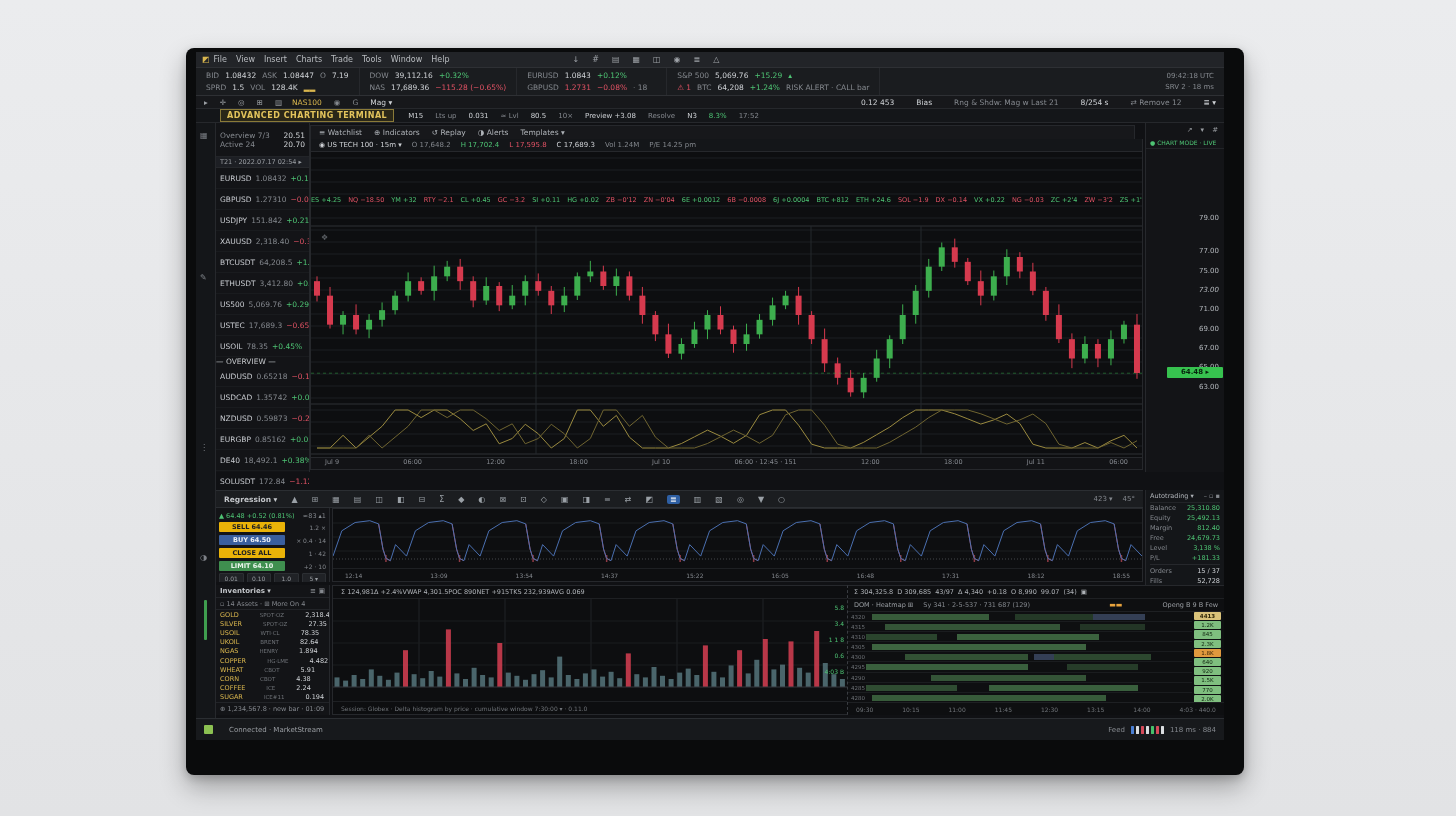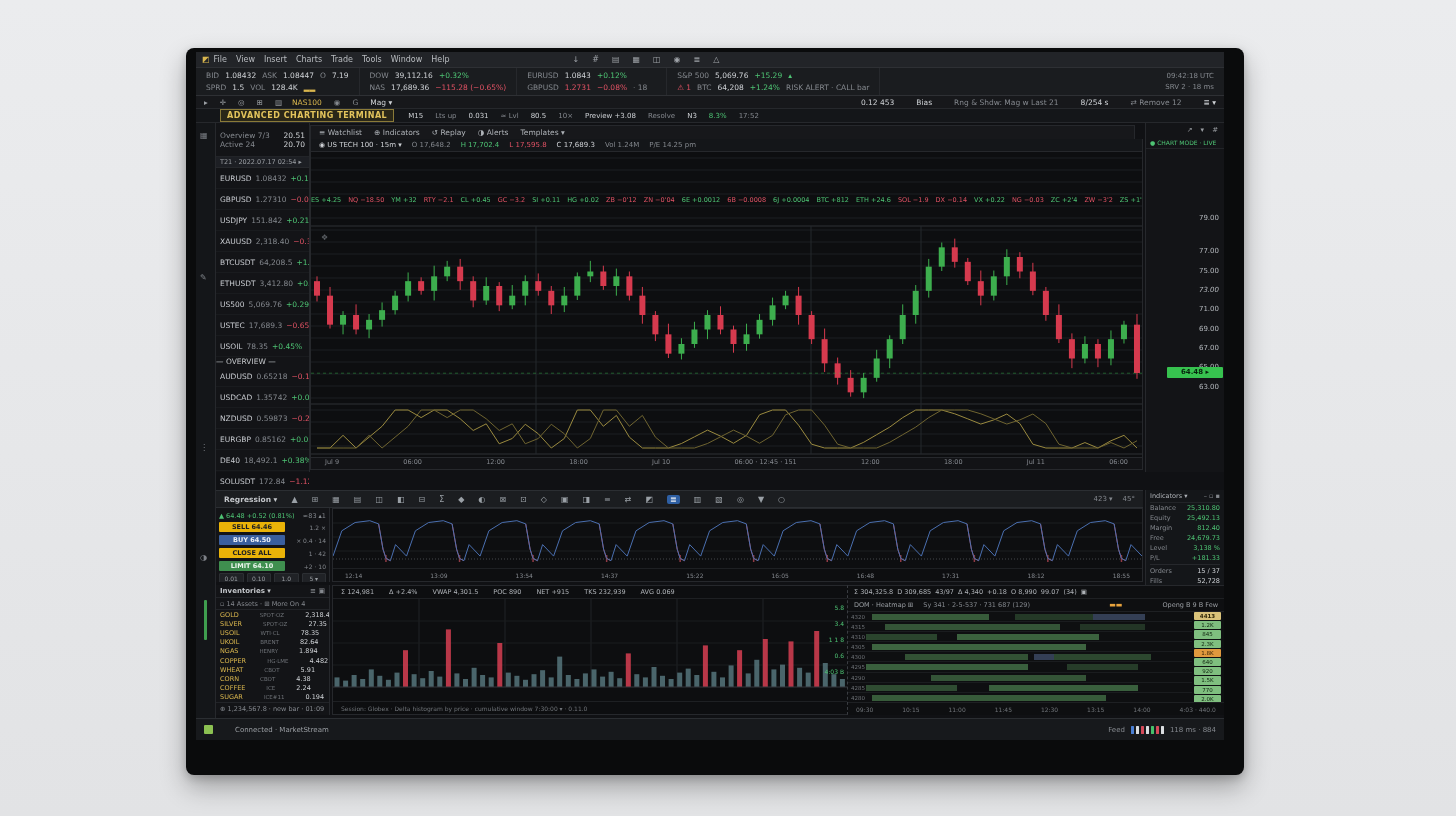--- a/index.html
+++ b/index.html
@@ -82,42 +82,42 @@
   #acct-div{border-top:1px solid #26282c;margin-top:1px;padding-top:1px}
   
   #inv{left:20px;top:533px;width:114px;height:130px;background:#131417;border-right:1px solid #26282c;font-size:6.5px}
   #inv-h{height:13px;display:flex;justify-content:space-between;align-items:center;padding:0 4px;font-weight:bold;color:#c3c6ca;border-bottom:1px solid #222428;font-size:7px}
   #inv-sub{height:12px;display:flex;align-items:center;padding:0 4px;color:#84888e;border-bottom:1px solid #222428}
   .irow{height:9.2px;display:flex;align-items:center;padding:0 4px;gap:21px;white-space:nowrap;overflow:hidden;cursor:pointer}
   .irow .isym{color:#d9b64e;width:30px}.irow .inote{color:#6f7378;flex:1;font-size:5.5px}.irow .ipr{color:#cfd2d6}.irow .iq{color:#6f7378;font-size:5.5px}
   #inv-f{height:13px;display:flex;align-items:center;padding:0 4px;color:#84888e;border-top:1px solid #222428}
   
   #vol{left:136px;top:533px;width:516px;height:130px;background:#0d0e10;border:1px solid #26282c;border-right:1px dashed #3a3d42}
-  #vol-header{height:13px;display:flex;gap:15px;align-items:center;padding:0 8px;font-size:6.5px;color:#aeb2b7;border-bottom:1px solid #1e2023;white-space:nowrap;overflow:hidden}
+  #vol-header{height:13px;display:flex;gap:0;align-items:center;padding:0 8px;font-size:6.5px;color:#aeb2b7;border-bottom:1px solid #1e2023;white-space:nowrap;overflow:hidden}
   #vol-right{position:absolute;right:3px;top:18px;width:26px;font-size:6px;color:#4ec474;text-align:right}
   #vol-right div{height:16px}
   #vol-f{position:absolute;left:0;bottom:0;width:100%;height:13px;border-top:1px solid #1e2023;display:flex;align-items:center;padding:0 8px;font-size:6px;color:#6f7378;white-space:nowrap;overflow:hidden}
   
   #heat{left:652px;top:533px;width:376px;height:130px;background:#0e0f11;border-top:1px solid #26282c}
   #heat-header{height:13px;display:flex;gap:4px;align-items:center;padding:0 6px;font-size:6.5px;color:#aeb2b7;border-bottom:1px solid #1e2023;white-space:nowrap;overflow:hidden}
   #heat-ctl{height:13px;display:flex;align-items:center;padding:0 6px;gap:10px;font-size:6.5px;color:#9a9ea3;border-bottom:1px solid #1e2023;white-space:nowrap;overflow:hidden}
   #heat-ctl .warnflag{color:#e8a33d;font-size:7px;margin-left:auto;margin-right:30px}
   #heat-body{position:absolute;left:0;top:26px;width:344px;height:91px}
   .hrow{position:relative;height:10.1px;border-bottom:1px solid #1a1c1f;display:flex}
   .hrow .hlab{width:18px;font-size:5.5px;color:#6f7378;line-height:10px;padding-left:3px}
   .hbar{position:absolute;top:2px;height:6px;background:#5a9a5d}
   .hbar.blue{background:#5a6f9a}
   #heat-ladder{position:absolute;left:346px;top:26px;width:27px;height:91px;display:flex;flex-direction:column;gap:1px}
   #heat-ladder div{flex:1;background:#7fbf7f;color:#10250f;font-size:5.5px;text-align:center;line-height:8px;border-radius:1px;cursor:pointer}
   #heat-ladder div.warn{background:#e0993e;color:#2d1c05}
   #heat-ladder div.hdr{background:#d9c27a;color:#2d2405;font-weight:bold}
   #heat-axis{position:absolute;left:0;bottom:0;width:100%;height:13px;border-top:1px solid #1e2023;display:flex;justify-content:space-between;align-items:center;padding:0 8px;font-size:6px;color:#6f7378}
   
   #statusbar{left:0;top:666px;width:1028px;height:22px;background:#17191c;border-top:1px solid #2b2e32;display:flex;align-items:center;padding:0 8px;font-size:7px}
-  #sb-left{display:flex;align-items:center;gap:22px;color:#9a9ea3}
+  #sb-left{display:flex;align-items:center;gap:16px;color:#9a9ea3}
   #sb-lic{width:9px;height:9px;background:#8cc152;border-radius:1px;display:inline-block}
   #sb-right{margin-left:auto;display:flex;align-items:center;gap:6px;color:#84888e}
   #sb-right-bars{display:flex;gap:2px}
   #sb-right-bars span{width:3px;height:8px;display:inline-block;border-radius:.5px}
   .gapline{left:20px;top:530px;width:927px;height:3px;background:#101114}
 </style>
 </head>
 <body>
 
 <div id="monitor">
@@ -677,21 +677,21 @@
           <span>17:31</span>
           <span>18:12</span>
           <span>18:55</span>
         </div>
     </div>
 
     <div class="abs gapline"></div>
 
     <div class="abs" id="acct">
       <div id="acct-h">
-        <span>Indicators ▾</span>
+        <span>Autotrading ▾</span>
         <span class="dim">– ▫ ▪</span>
       </div>
       <div id="acct-rows">
           <div class="arow">
             <span class="dim">Balance</span>
             <span class="g">25,310.80</span>
           </div>
           <div class="arow">
             <span class="dim">Equity</span>
             <span class="g">25,492.13</span>

